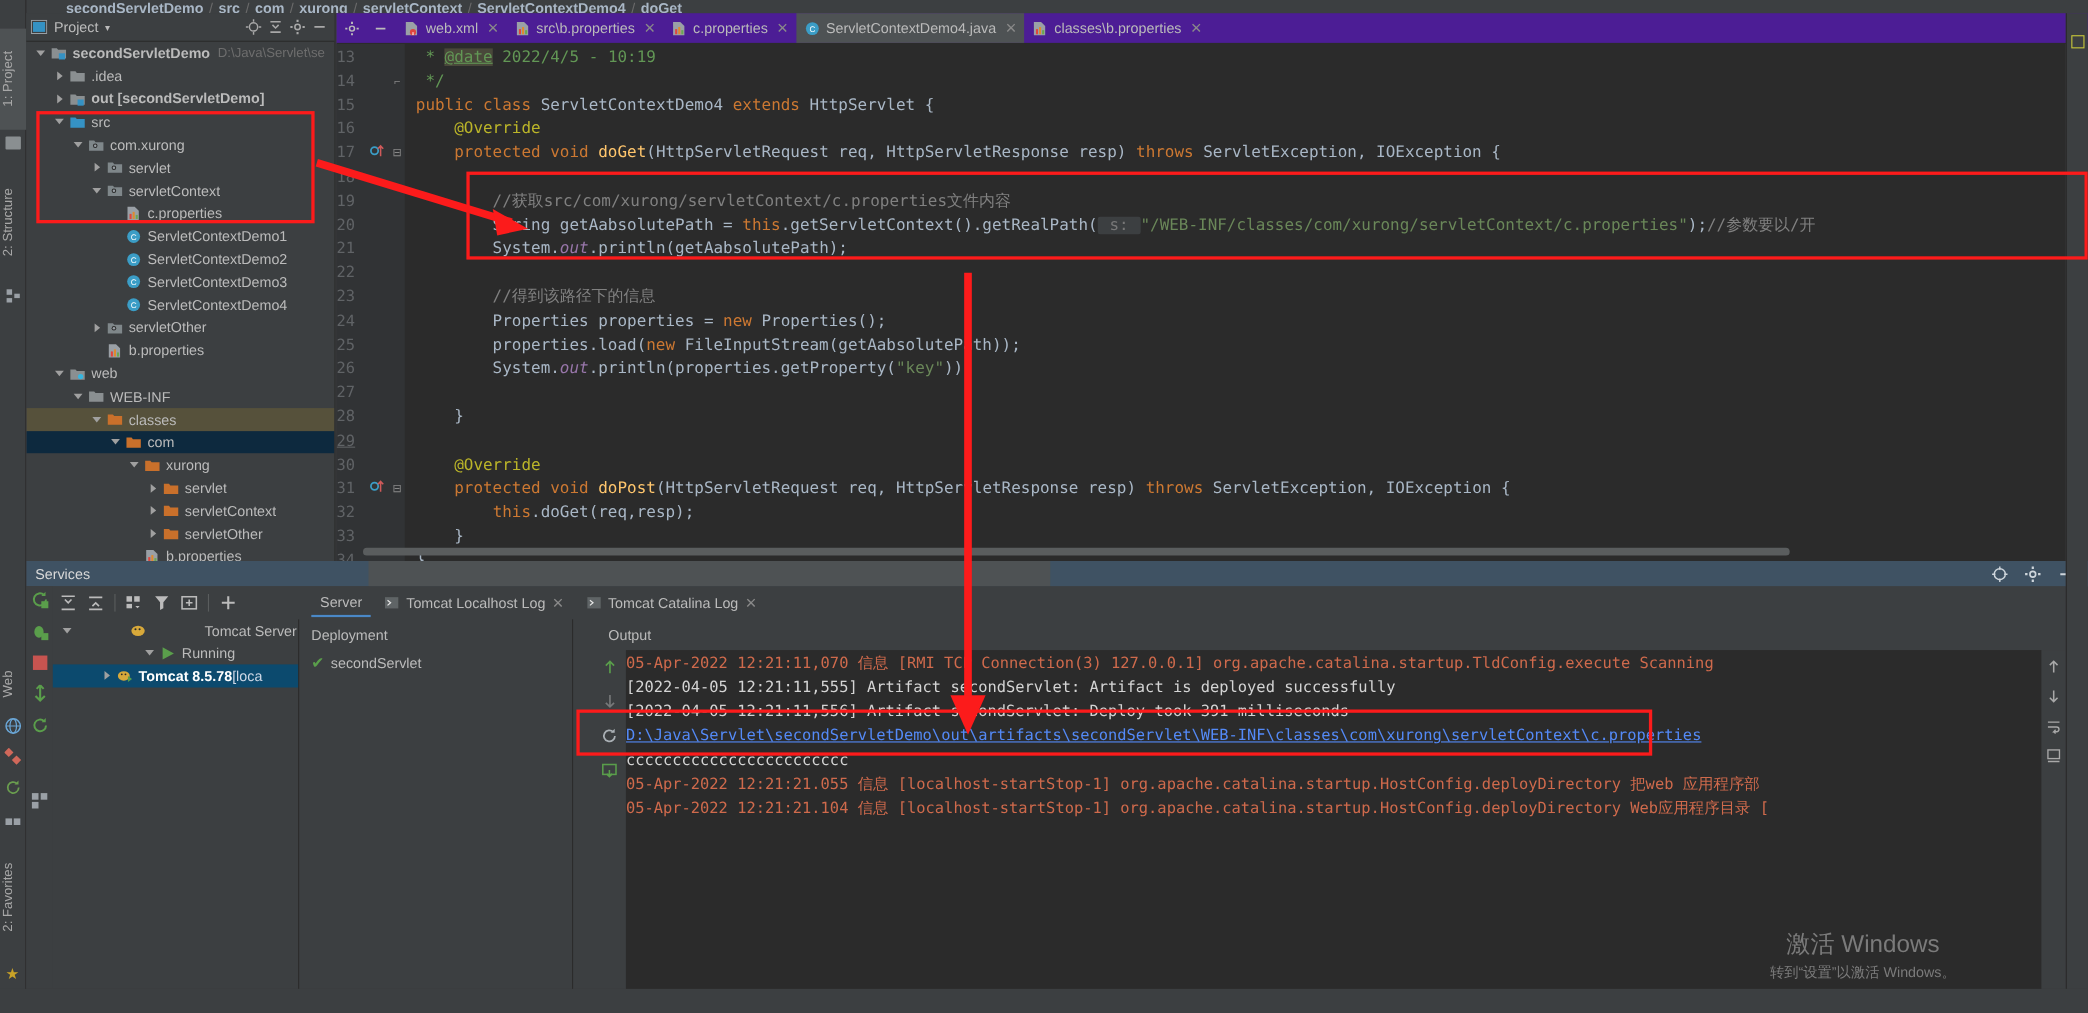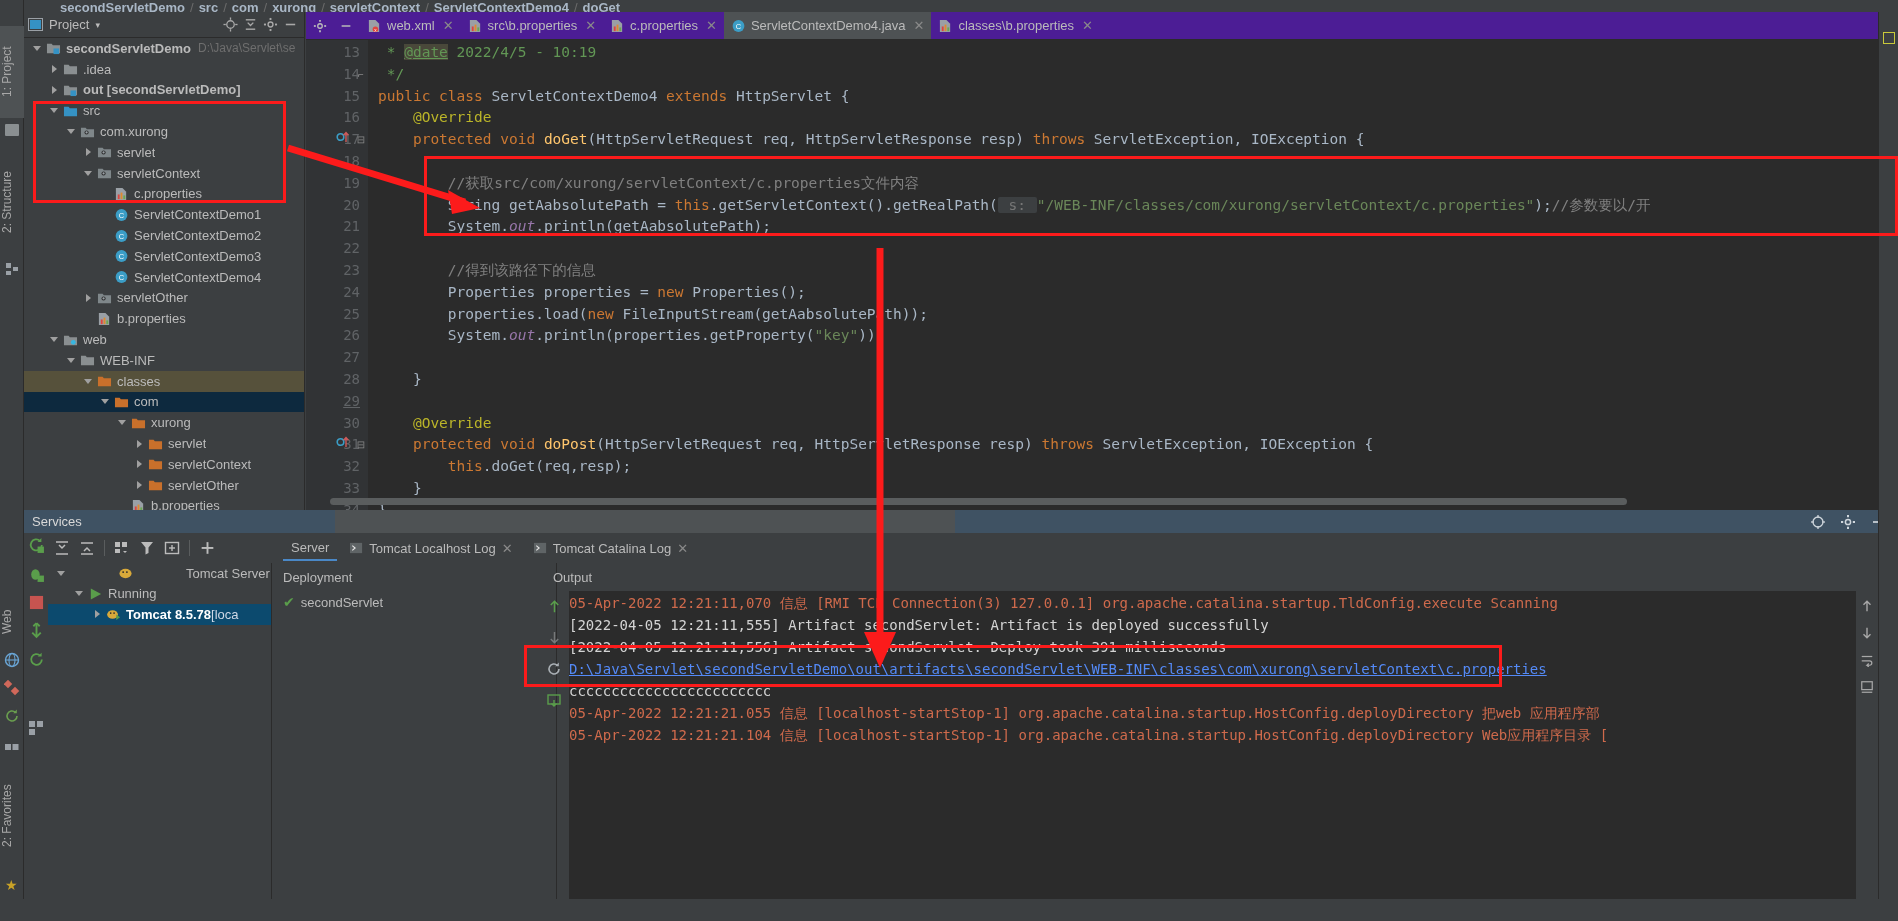--- a/index.html
+++ b/index.html
@@ -102,21 +102,21 @@
   .gutter {
     position: absolute; top: 0; left: 0; width: 62px; height: 100%;
     background: #313335;
   }
   .code {
     position: absolute; top: 0; left: 62px; right: 0; height: 100%;
     font-family: "DejaVu Sans Mono", monospace; font-size: 14.5px;
     line-height: 21.8px; white-space: pre; overflow: hidden;
   }
   .ln {
-    position: absolute; right: 8px; width: 54px; text-align: right;
+    position: absolute; right: 8px; width: 54px; 
     font-family: "DejaVu Sans Mono", monospace; font-size: 14px;
     color: #606366; line-height: 21.8px;
   }
   .cline { position: absolute; left: 10px; }
   
   .kw   { color: #cc7832; }
   .mth  { color: #ffc66d; }
   .str  { color: #6a8759; }
   .cmt  { color: #808080; }
   .anno { color: #bbb529; }
@@ -177,21 +177,21 @@
   .run-tabs {
     position: absolute; top: 0; left: 249px; right: 0; height: 30px;
     display: flex; align-items: center; gap: 4px; padding-left: 10px;
     font-size: 13px;
   }
   .run-tab { display: flex; align-items: center; gap: 6px; padding: 4px 8px; color: #bbbbbb; }
   .run-tab.active { border-bottom: 2px solid #4a88c7; }
   .run-tab .x { color: #8a8a8a; }
 
   .deploy-col {
-    position: absolute; top: 30px; left: 249px; width: 284px; bottom: 0;
+    position: absolute; top: 30px; left: 249px; width: 248px; bottom: 0;
     border-right: 1px solid #2b2b2b; font-size: 13px;
   }
   .deploy-head { height: 28px; display: flex; align-items: center; padding-left: 10px; color: #bbbbbb; }
   .deploy-row { height: 22px; display: flex; align-items: center; gap: 6px; padding-left: 10px; }
 
   .output-col {
     position: absolute; top: 30px; left: 515px; right: 0; bottom: 0;
   }
   .output-head { height: 28px; display: flex; align-items: center; padding-left: 14px; color: #bbbbbb; font-size: 13px; }
   .out-side {
@@ -800,21 +800,21 @@
           <span class="arrow down"></span>
           <span class="ficon">
             <svg width="15" height="14" viewBox="0 0 16 15">
               <ellipse cx="8" cy="8" rx="6.5" ry="5" fill="#d8a93a"></ellipse>
               <circle cx="5.5" cy="6.5" r="1" fill="#2b2b2b"></circle>
               <circle cx="9.5" cy="6.5" r="1" fill="#2b2b2b"></circle>
             </svg>
           </span>
           <span>Tomcat Server</span>
         </div>
-        <div class="svc-row" style="padding-left: 26px;">
+        <div class="svc-row" style="padding-left: 26px; justify-content: center;">
           <span class="arrow down"></span>
           <span class="ficon">
             <svg width="15" height="14" viewBox="0 0 16 15">
               <polygon points="3,1.5 14,7.5 3,13.5" fill="#5a9e4b"></polygon>
             </svg>
           </span>
           <span>Running</span>
         </div>
         <div class="svc-row sel" style="padding-left: 44px;">
           <span class="arrow right"></span>
@@ -918,14 +918,18 @@
   <svg class="red-arrow" style="left:280px; top:140px;" width="220" height="90" viewBox="0 0 220 90">
     <line x1="8" y1="8" x2="185" y2="62" stroke="#fc1b1b" stroke-width="7"></line>
     <polygon points="200,68 168,50 172,74" fill="#fc1b1b"></polygon>
   </svg>
 
   <svg class="red-arrow" style="left:856px; top:244px;" width="60" height="432" viewBox="0 0 60 432">
     <line x1="24" y1="4" x2="24" y2="400" stroke="#fc1b1b" stroke-width="7"></line>
     <polygon points="24,424 8,388 40,388" fill="#fc1b1b"></polygon>
   </svg>
 
+  <div class="watermark">
+    <div class="w1">激活 Windows</div>
+    <div class="w2">转到“设置”以激活 Windows。</div>
+  </div>
 
 </div>
 
 </body></html>

